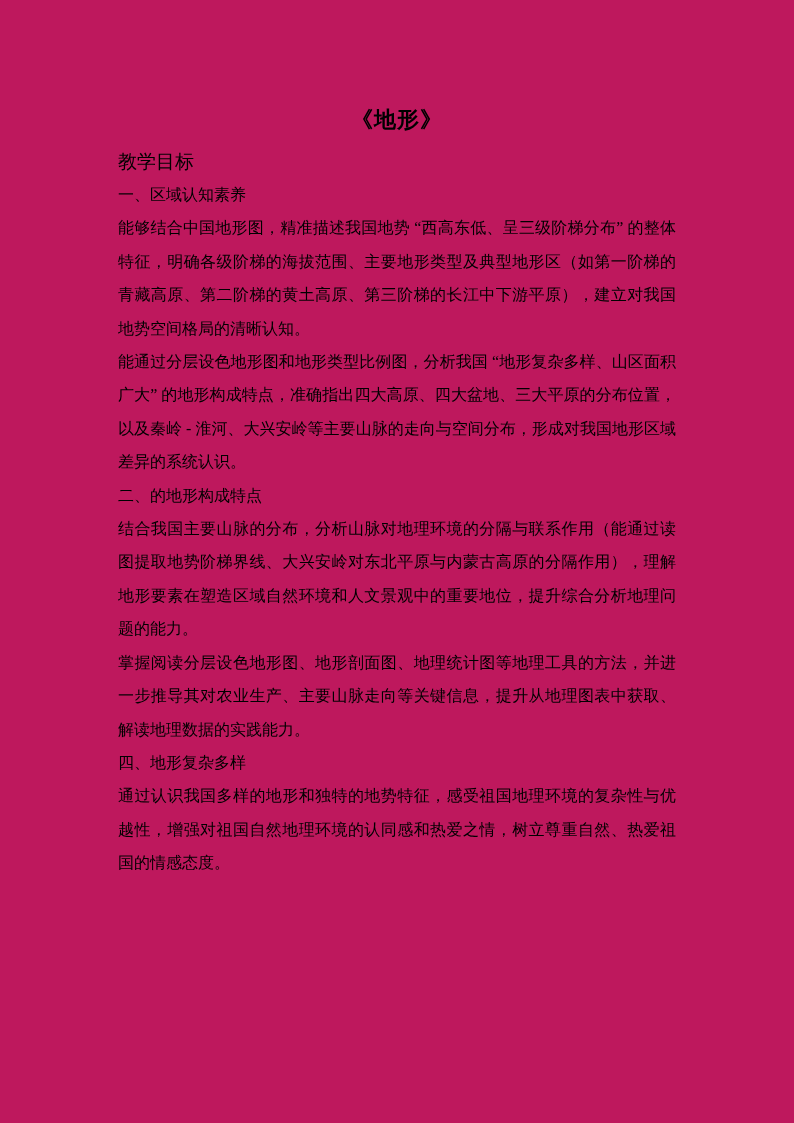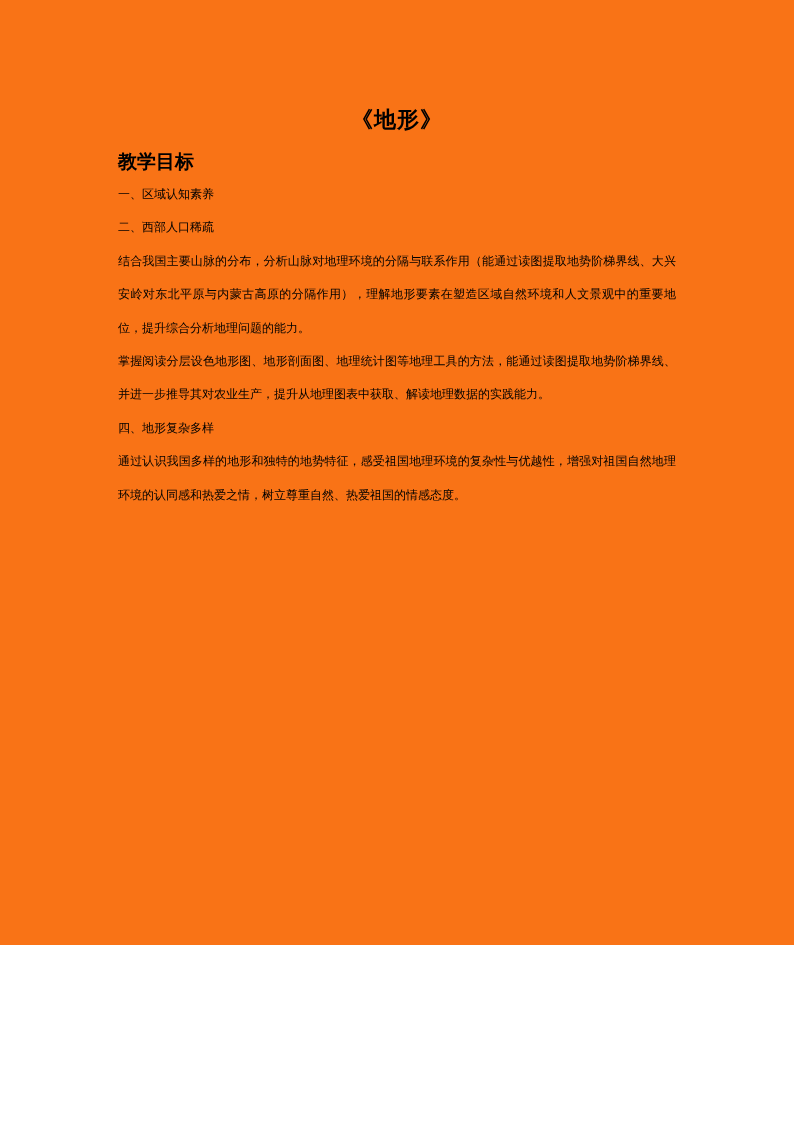--- a/index.html
+++ b/index.html
@@ -10,66 +10,68 @@
   body {
     width: 794px;
     height: 1123px;
     overflow: hidden;
     font-family: "Liberation Serif", "DejaVu Serif", serif;
     color: #000000;
   }
   .page {
     box-sizing: border-box;
     width: 794px;
-    height: 945px;
+    height: 1123px;
     padding: 96px 118px 12px 118px;
-    background: #f97316;
+    background: #be185d;
   }
   .doc-title {
     margin: 7px 0 0 0;
     font-size: 22px;
     font-weight: bold;
     text-align: center;
     line-height: 33px;
     letter-spacing: 1px;
   }
   .section-heading {
     margin: 9px 0 0 0;
     font-size: 19px;
-    font-weight: bold;
+    font-weight: normal;
     line-height: 33px;
   }
   .doc-body p {
     margin: 0;
-    font-size: 12px;
+    font-size: 16px;
     line-height: 33.4px;
     text-align: justify;
     word-break: break-all;
   }
 </style>
 </head>
 <body>
 
 <div class="page">
   <h1 class="doc-title">《地形》</h1>
 
   <h2 class="section-heading">教学目标</h2>
 
   <div class="doc-body">
     <p>一、区域认知素养</p>
 
+    <p>能够结合中国地形图，精准描述我国地势 “西高东低、呈三级阶梯分布” 的整体特征，明确各级阶梯的海拔范围、主要地形类型及典型地形区（如第一阶梯的青藏高原、第二阶梯的黄土高原、第三阶梯的长江中下游平原），建立对我国地势空间格局的清晰认知。</p>
 
+    <p>能通过分层设色地形图和地形类型比例图，分析我国 “地形复杂多样、山区面积广大” 的地形构成特点，准确指出四大高原、四大盆地、三大平原的分布位置，以及秦岭 - 淮河、大兴安岭等主要山脉的走向与空间分布，形成对我国地形区域差异的系统认识。</p>
 
-    <p>二、西部人口稀疏</p>
+    <p>二、的地形构成特点</p>
 
 
     <p>结合我国主要山脉的分布，分析山脉对地理环境的分隔与联系作用（能通过读图提取地势阶梯界线、大兴安岭对东北平原与内蒙古高原的分隔作用），理解地形要素在塑造区域自然环境和人文景观中的重要地位，提升综合分析地理问题的能力。</p>
 
 
-    <p>掌握阅读分层设色地形图、地形剖面图、地理统计图等地理工具的方法，能通过读图提取地势阶梯界线、并进一步推导其对农业生产，提升从地理图表中获取、解读地理数据的实践能力。</p>
+    <p>掌握阅读分层设色地形图、地形剖面图、地理统计图等地理工具的方法，并进一步推导其对农业生产、主要山脉走向等关键信息，提升从地理图表中获取、解读地理数据的实践能力。</p>
 
 
     <p>四、地形复杂多样</p>
 
     <p>通过认识我国多样的地形和独特的地势特征，感受祖国地理环境的复杂性与优越性，增强对祖国自然地理环境的认同感和热爱之情，树立尊重自然、热爱祖国的情感态度。</p>
 
   </div>
 </div>
 
 </body></html>

